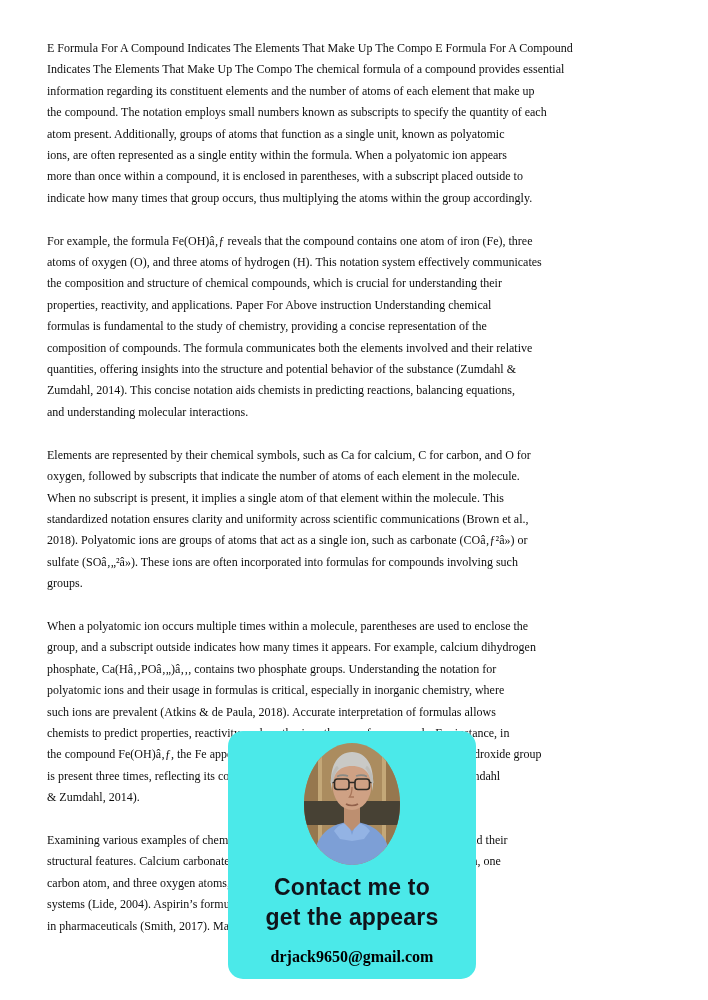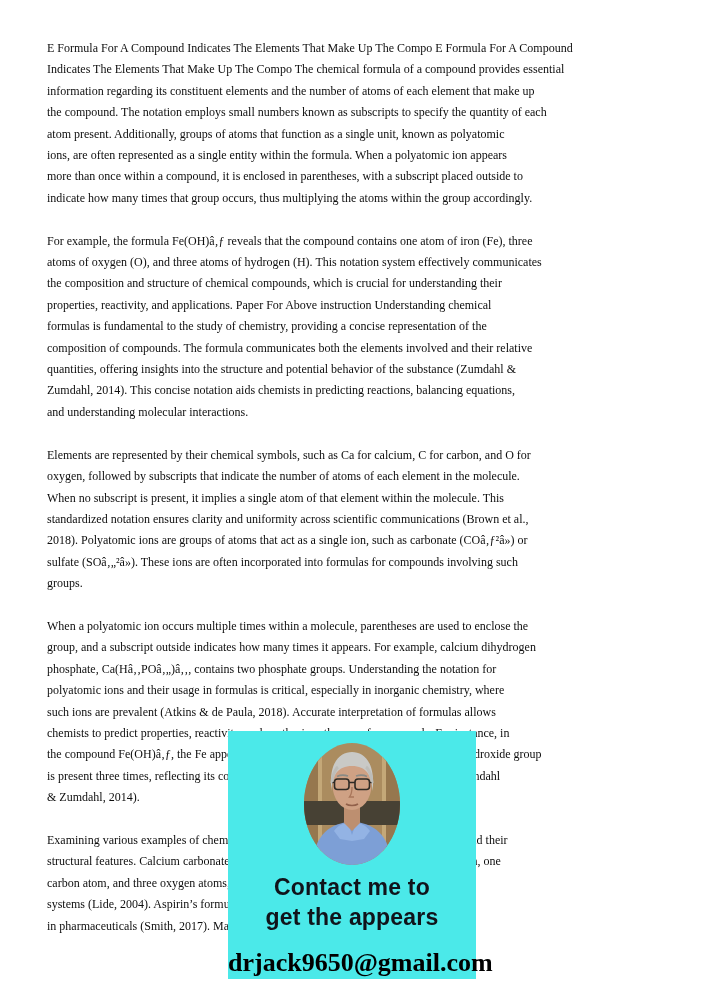--- a/index.html
+++ b/index.html
@@ -25,40 +25,41 @@
     white-space: pre-line;
     margin-bottom: 21.4px;
   }
   .ad-overlay {
     position: absolute;
     left: 228px;
     top: 731px;
     width: 248px;
     height: 248px;
     text-align: center;
+    border-radius: 15px;
   }
   .portrait {
     width: 96px;
     height: 122px;
     margin: 12px auto 0 auto;
   }
   .portrait svg { display: block; width: 96px; height: 122px; }
   .ad-headline {
     margin-top: 7px;
     font-family: "Liberation Sans", sans-serif;
     font-weight: 700;
     font-size: 23px;
     line-height: 30px;
     letter-spacing: 0.2px;
   }
   .ad-email {
-    margin-top: 18px;
+    margin-top: 12px;
     font-family: "Liberation Serif", serif;
     font-weight: 700;
-    font-size: 26px;
+    font-size: 16px;
     line-height: 26px;
     color: #000000;
   }
 </style>
 </head>
 <body>
 
 <div class="page">
 
   <div class="doc">

